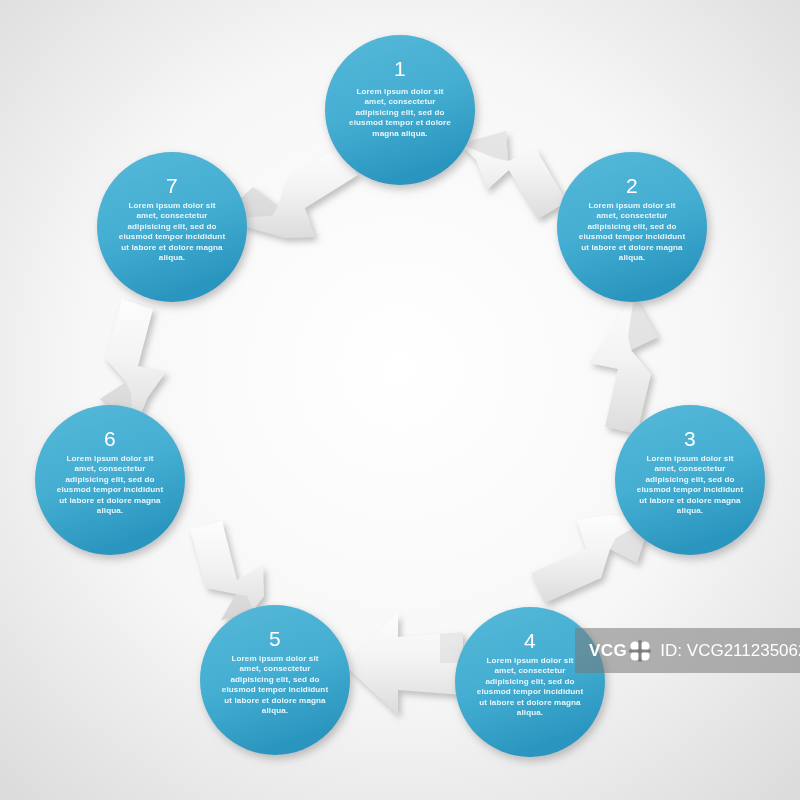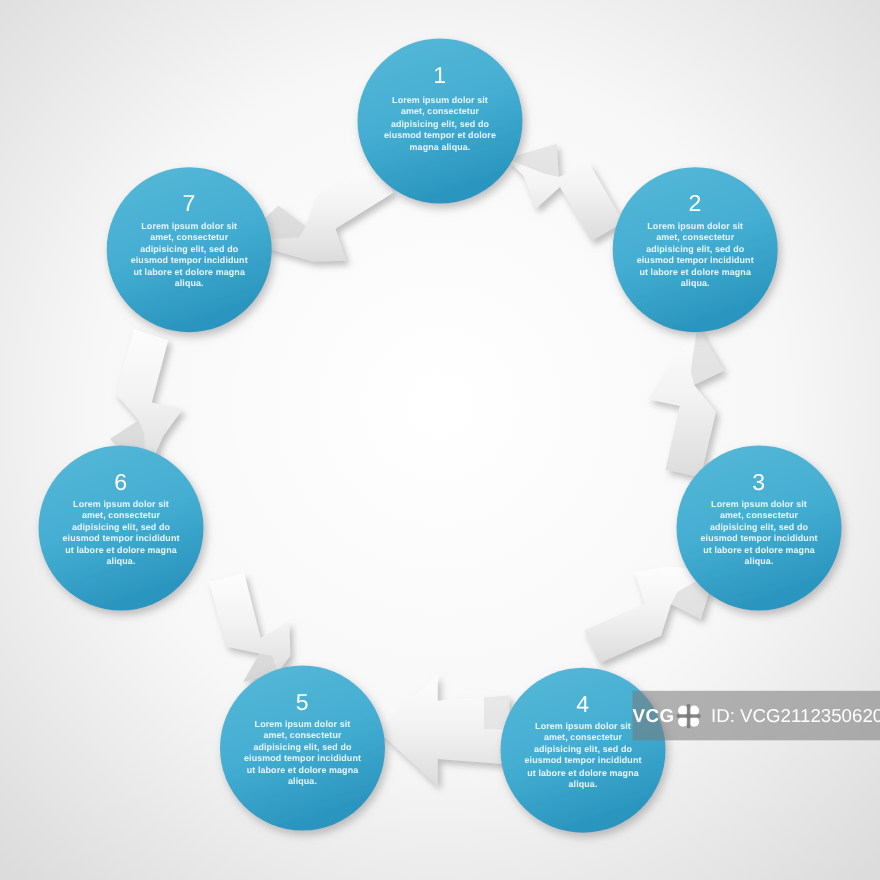--- a/index.html
+++ b/index.html
@@ -67,20 +67,21 @@
   #wm-logo {
     width: 72px;
     height: 45px;
     display: flex;
     align-items: center;
     justify-content: center;
     color: #ffffff;
     font-size: 17px;
     font-weight: bold;
     letter-spacing: 0.5px;
+    margin-left: 14px;
   }
   #wm-sep {
     width: 1px;
     height: 45px;
     background: rgba(255,255,255,0.35);
   }
   #wm-flower {
     width: 40px;
     height: 45px;
     display: flex;

